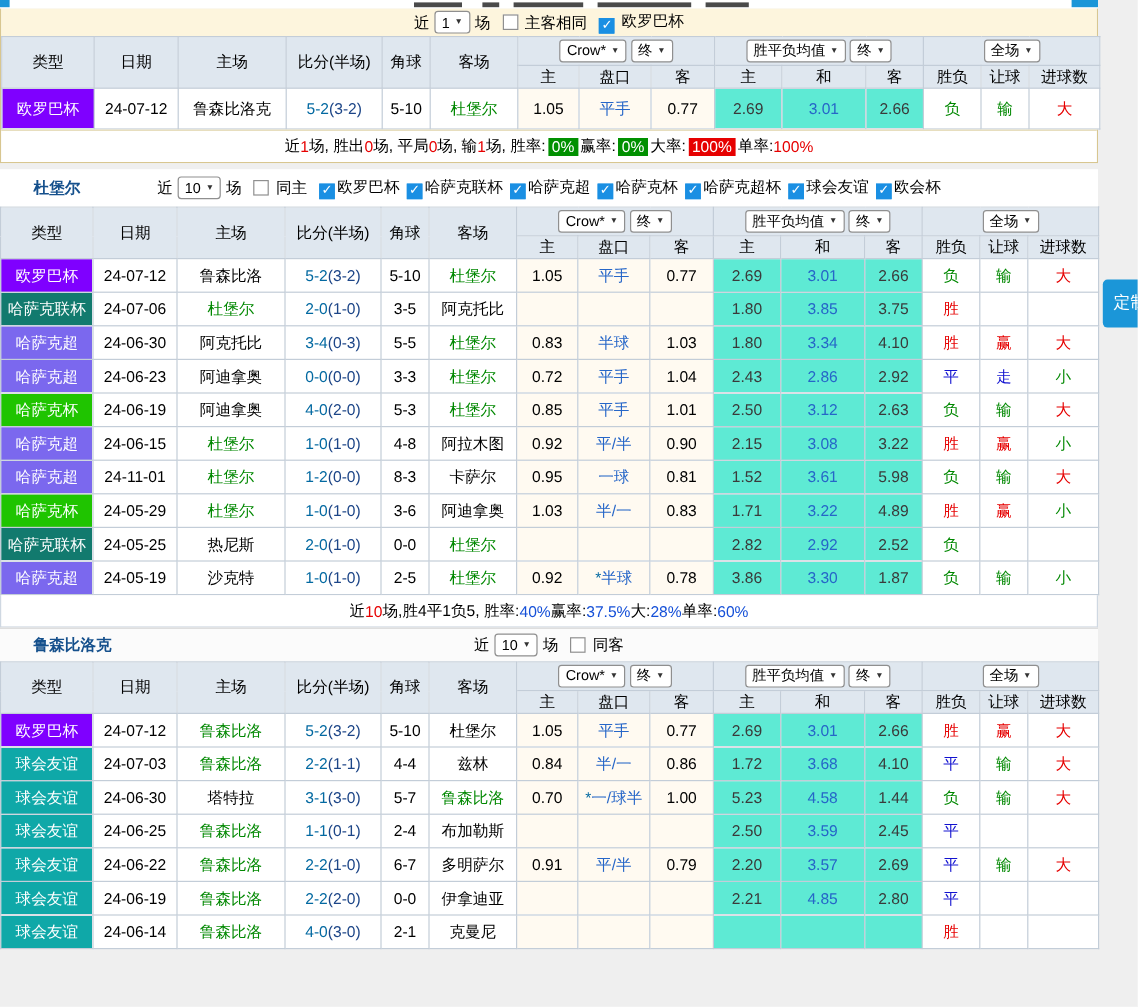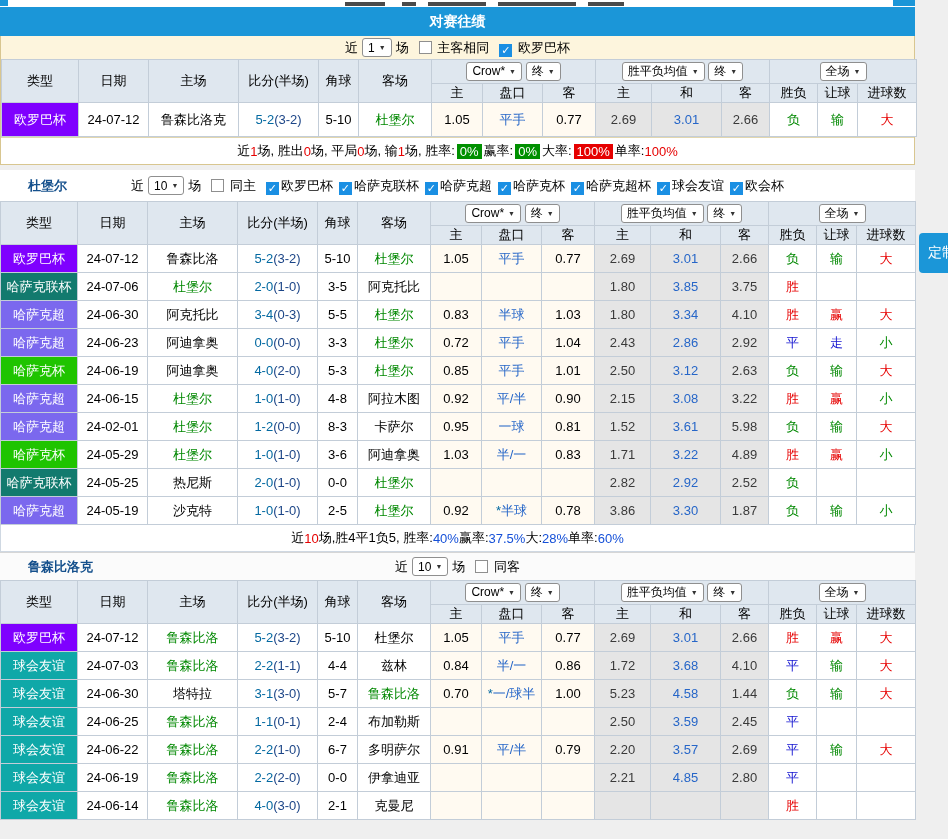--- a/index.html
+++ b/index.html
@@ -39,21 +39,21 @@
   
   table{border-collapse:collapse;table-layout:fixed;width:915px;background:#fff}
   th,td{border:1px solid #c3cdd8;text-align:center;padding:0;overflow:hidden;white-space:nowrap;
         font-weight:normal;font-size:13px}
   thead th{background:#dfe7ef}
   thead .selrow th{height:23px}
   thead .subrow th{height:16px}
   tbody td{height:27px}
   table.tall tbody td{height:33px}
   td.crow{background:#fffaf1}
-  td.avg{background:#e5e5e5;color:#3a3a3a}
+  td.avg{background:#5eead4;color:#3a3a3a}
   td.avg.mid{color:#2666c8}
   .ft{color:#0369a1}
   .ht{color:#1c4587}
   .pkt{color:#2666c8}
   .g{color:#008800}
   .r{color:#e60000}
   .b{color:#1212d0}
   .red{color:#e60000}
   .blue{color:#1550d8}
   .badge-green{background:#009000;color:#fff;padding:0 3px;margin:0 2px}
@@ -78,23 +78,20 @@
     <div class="sliver">
       <div class="corner" style="left:0;width:8px"></div>
       <div class="corner" style="left:893px;width:22px"></div>
       <div class="frag" style="left:345px;width:40px"></div>
       <div class="frag" style="left:402px;width:14px"></div>
       <div class="frag" style="left:428px;width:58px"></div>
       <div class="frag" style="left:498px;width:78px"></div>
       <div class="frag" style="left:588px;width:36px"></div>
     </div>
 
-    <div class="bluebar">
-      <span>对赛往绩</span>
-    </div>
 
     <div class="box1">
       <div class="filter cream">
         <span>近</span>
         <span class="sel">
           <span>1</span>
           <span class="car">▼</span>
         </span>
         <span>场</span>
         <label class="cbl">
@@ -405,21 +402,21 @@
             <td class="avg">2.15</td>
             <td class="avg mid">3.08</td>
             <td class="avg">3.22</td>
             <td><span class="r">胜</span></td>
             <td><span class="r">赢</span></td>
             <td><span class="g">小</span></td>
           </tr>
 
           <tr>
             <td class="type" style="background-color: rgb(123, 104, 238);"><span style="color:#fff">哈萨克超</span></td>
-            <td>24-02-01</td>
+            <td>24-11-01</td>
             <td><span class="teamlink g">杜堡尔</span></td>
             <td><span class="ft">1-2</span><span class="ht">(0-0)</span></td>
             <td>8-3</td>
             <td><span class="teamlink">卡萨尔</span></td>
             <td class="crow">0.95</td>
             <td class="crow"><span class="ft"></span><span class="pkt">一球</span></td>
             <td class="crow">0.81</td>
             <td class="avg">1.52</td>
             <td class="avg mid">3.61</td>
             <td class="avg">5.98</td>

